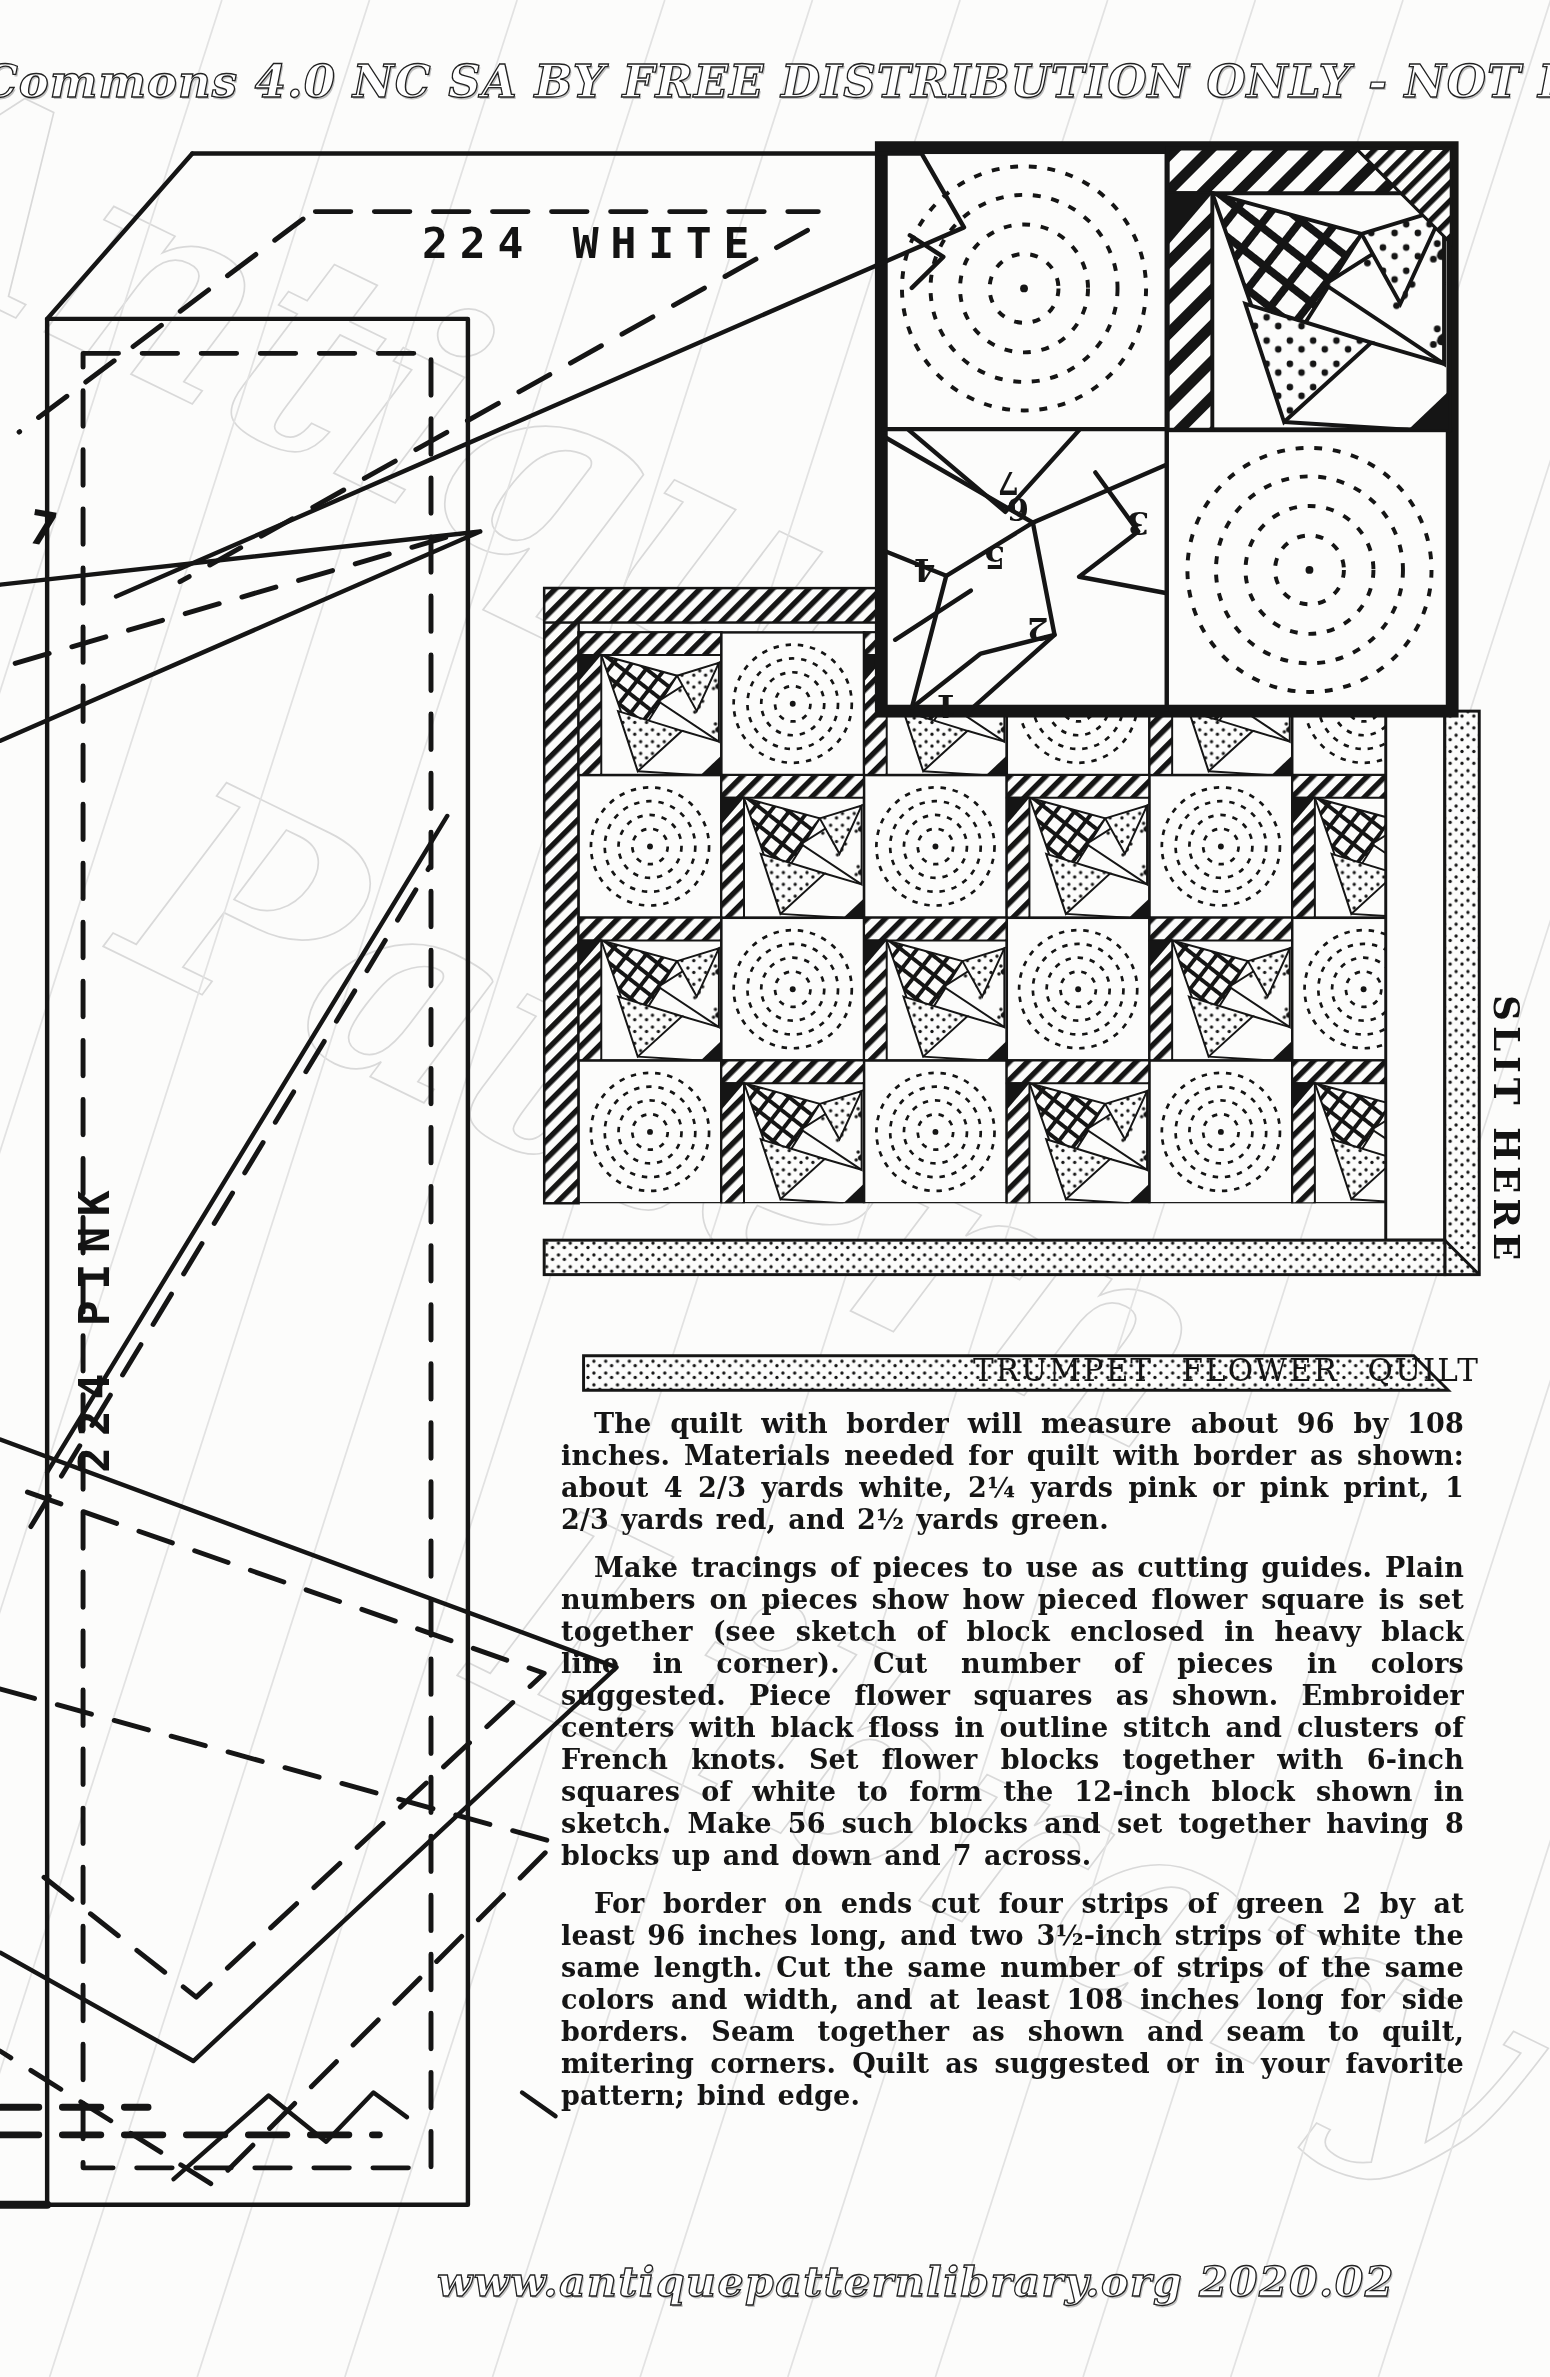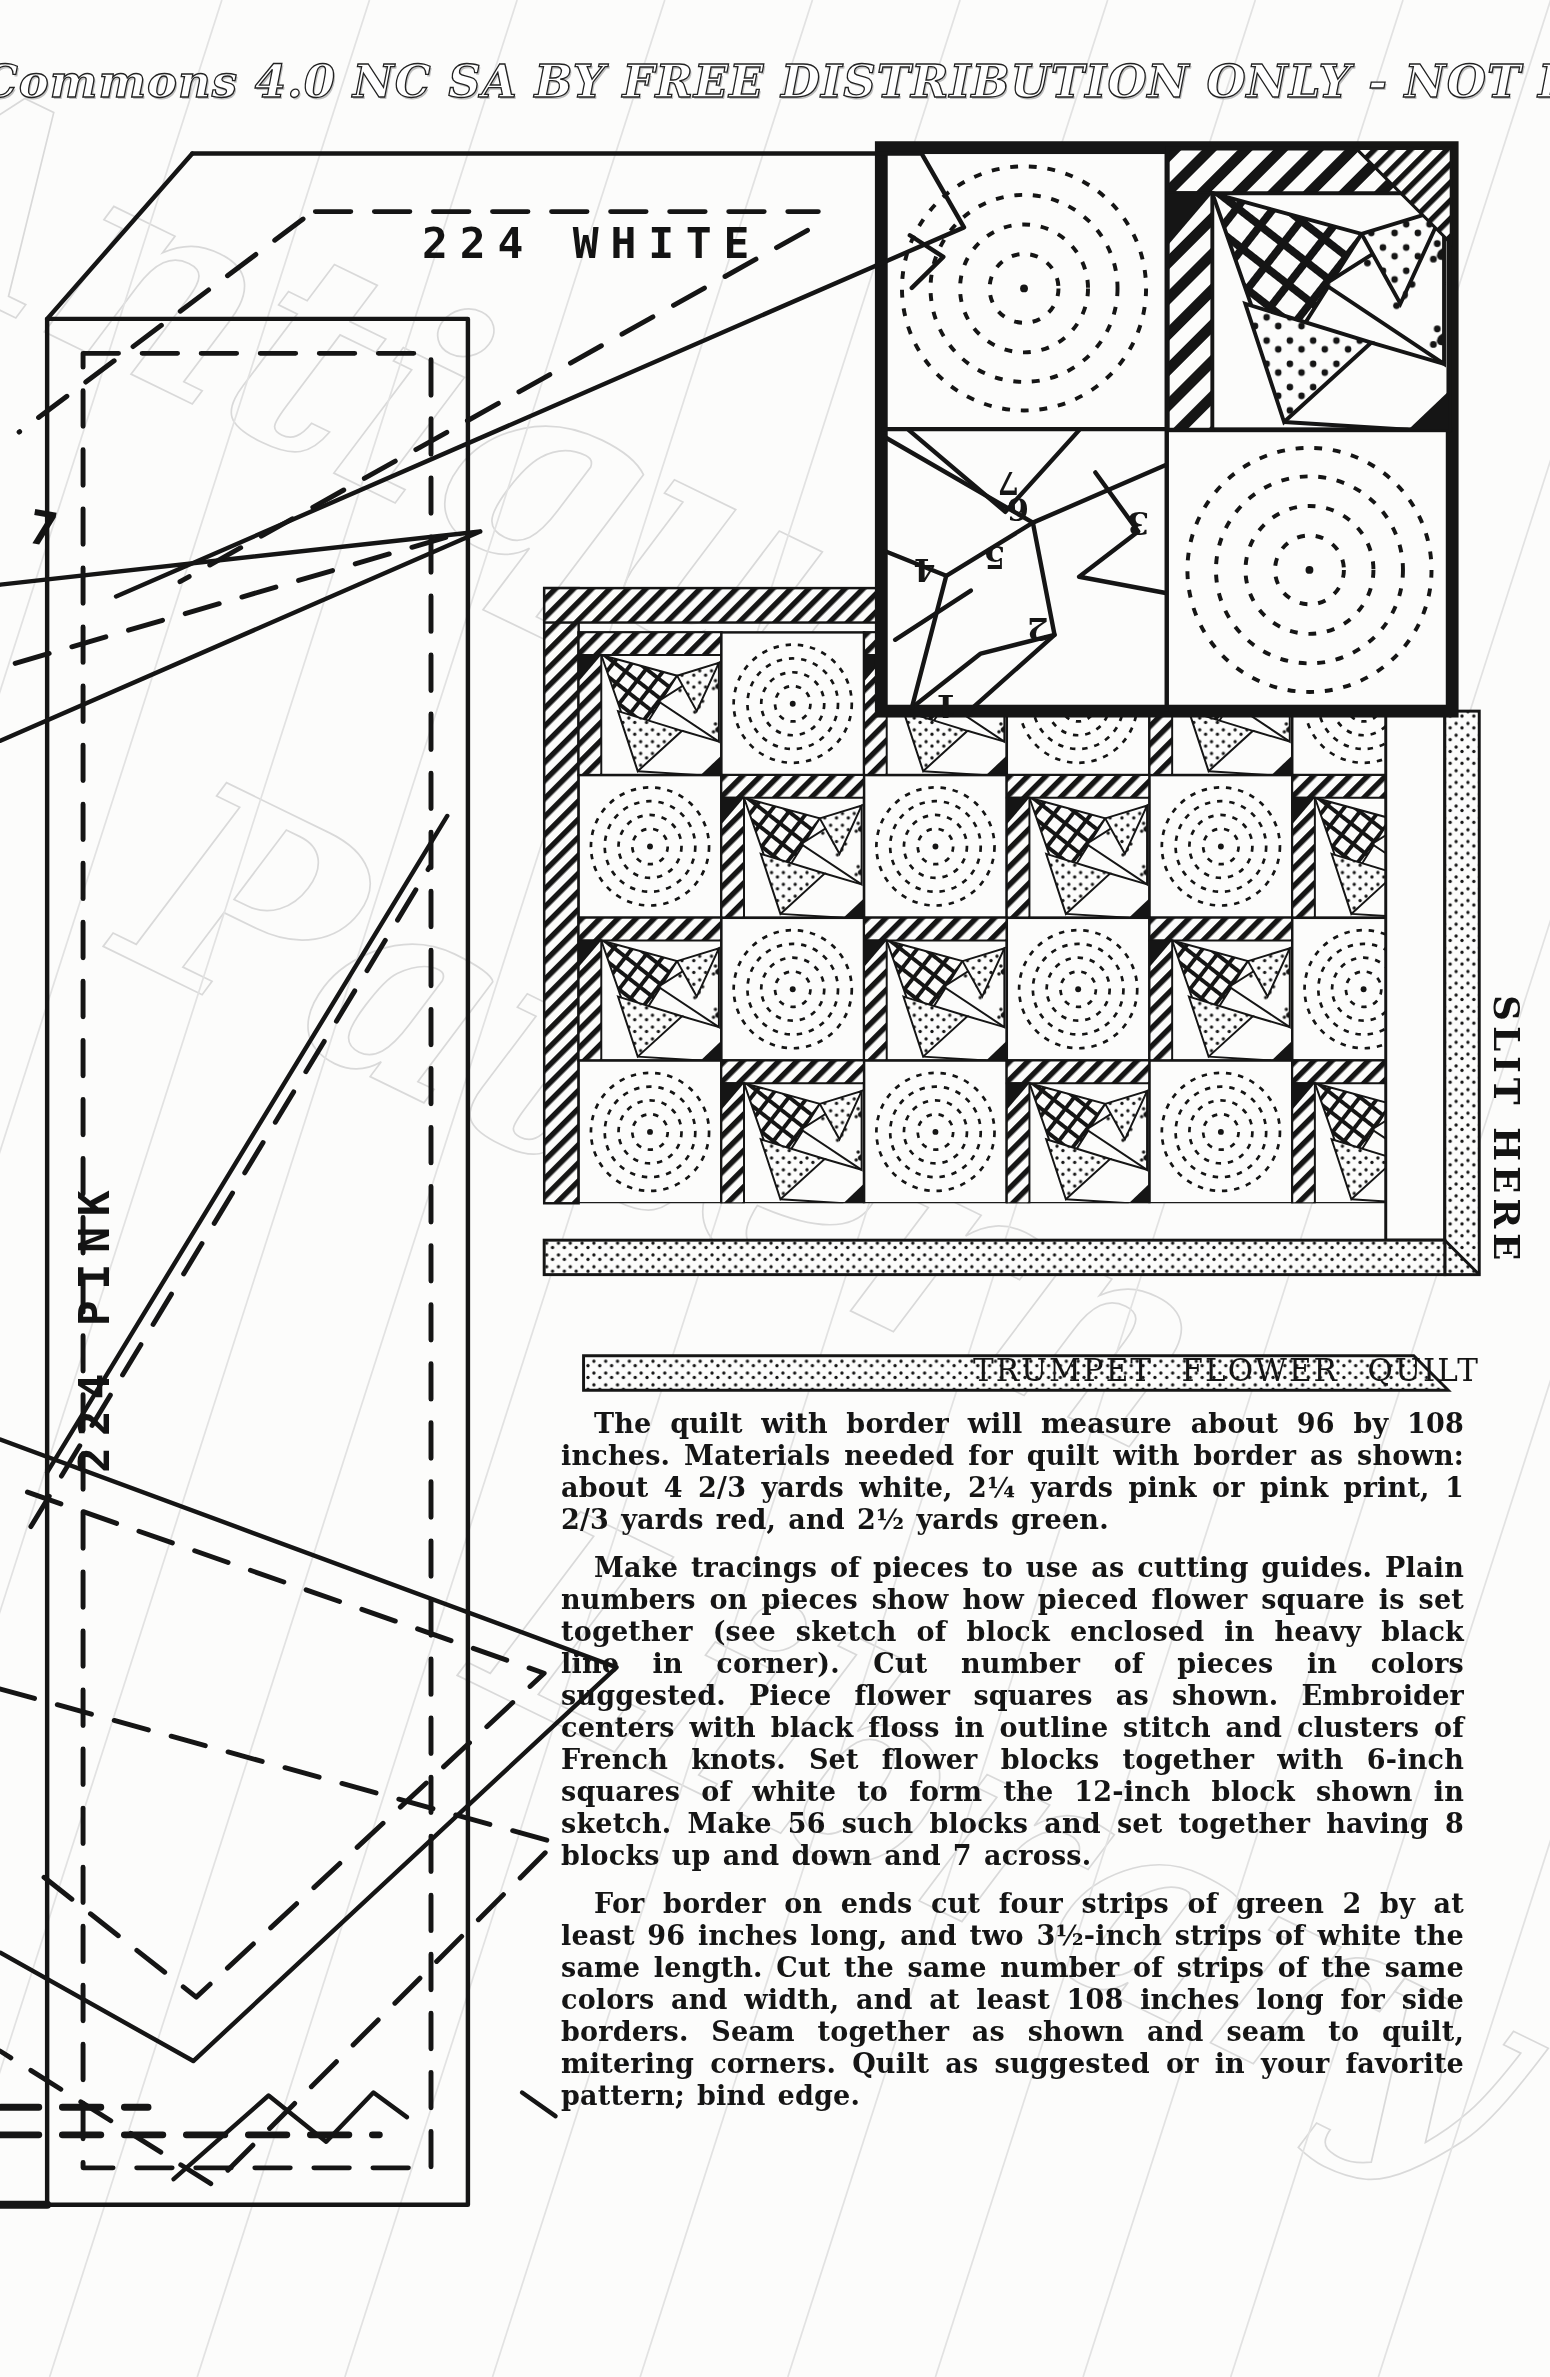--- a/index.html
+++ b/index.html
@@ -237,14 +237,15 @@
   <div class="tlabel slit-label">SLIT HERE</div>
   <div class="tlabel seven-label">7</div>
 
   <div class="article">
     <h1>TRUMPET FLOWER QUILT</h1>
     <p>The quilt with border will measure about 96 by 108 inches. Materials needed for quilt with border as shown: about 4 2/3 yards white, 2¼ yards pink or pink print, 1 2/3 yards red, and 2½ yards green.</p>
     <p>Make tracings of pieces to use as cutting guides. Plain numbers on pieces show how pieced flower square is set together (see sketch of block enclosed in heavy black line in corner). Cut number of pieces in colors suggested. Piece flower squares as shown. Embroider centers with black floss in outline stitch and clusters of French knots. Set flower blocks together with 6-inch squares of white to form the 12-inch block shown in sketch. Make 56 such blocks and set together having 8 blocks up and down and 7 across.</p>
     <p>For border on ends cut four strips of green 2 by at least 96 inches long, and two 3½-inch strips of white the same length. Cut the same number of strips of the same colors and width, and at least 108 inches long for side borders. Seam together as shown and seam to quilt, mitering corners. Quilt as suggested or in your favorite pattern; bind edge.</p>
   </div>
 
+  <div class="engrave footer">www.antiquepatternlibrary.org 2020.02</div>
 </div>
 
 
 </body></html>

